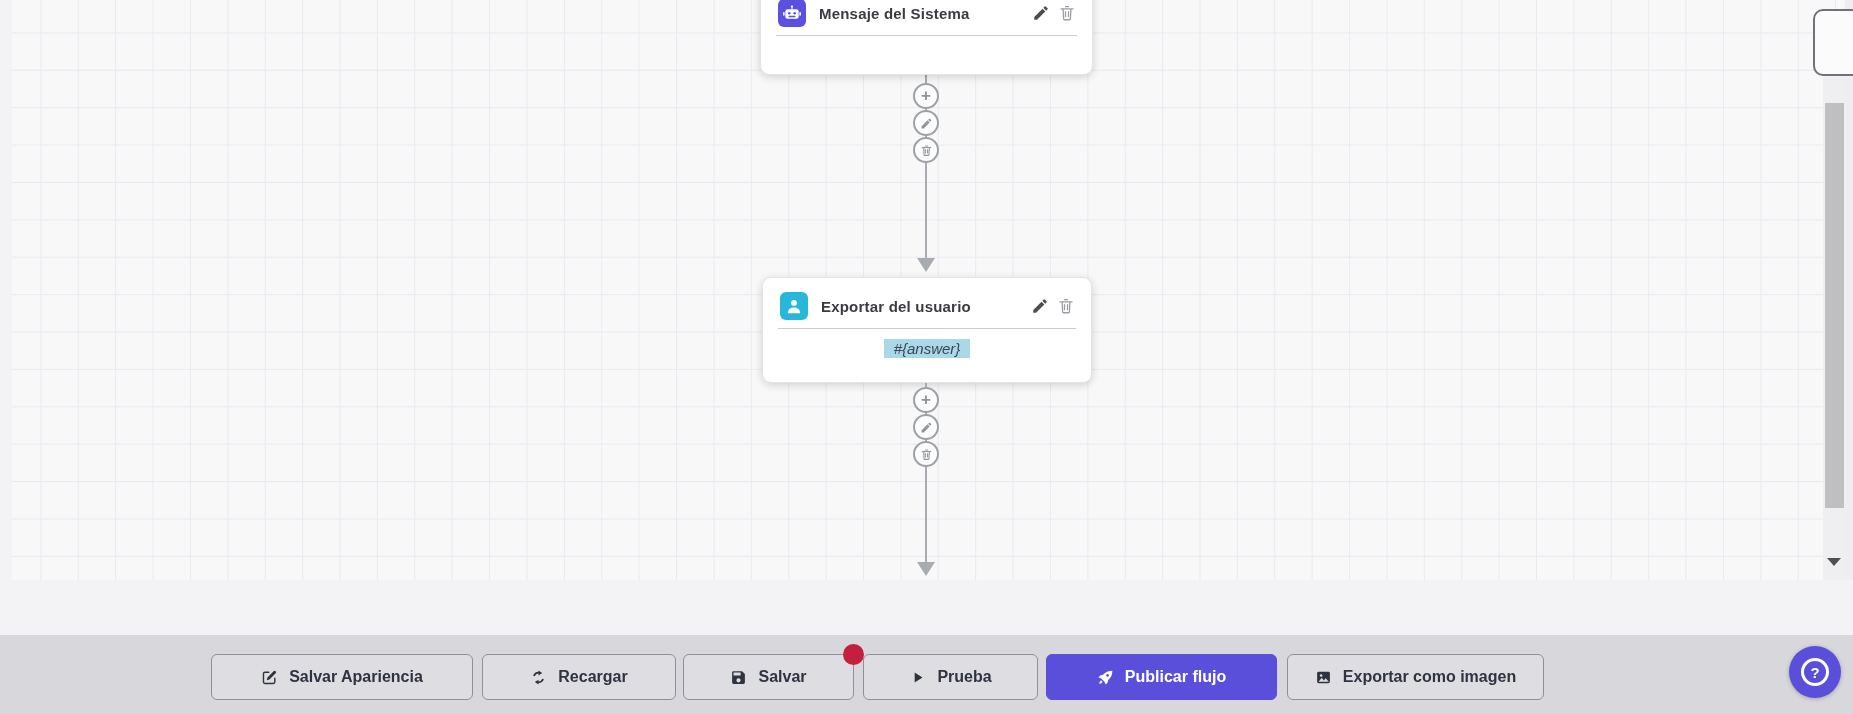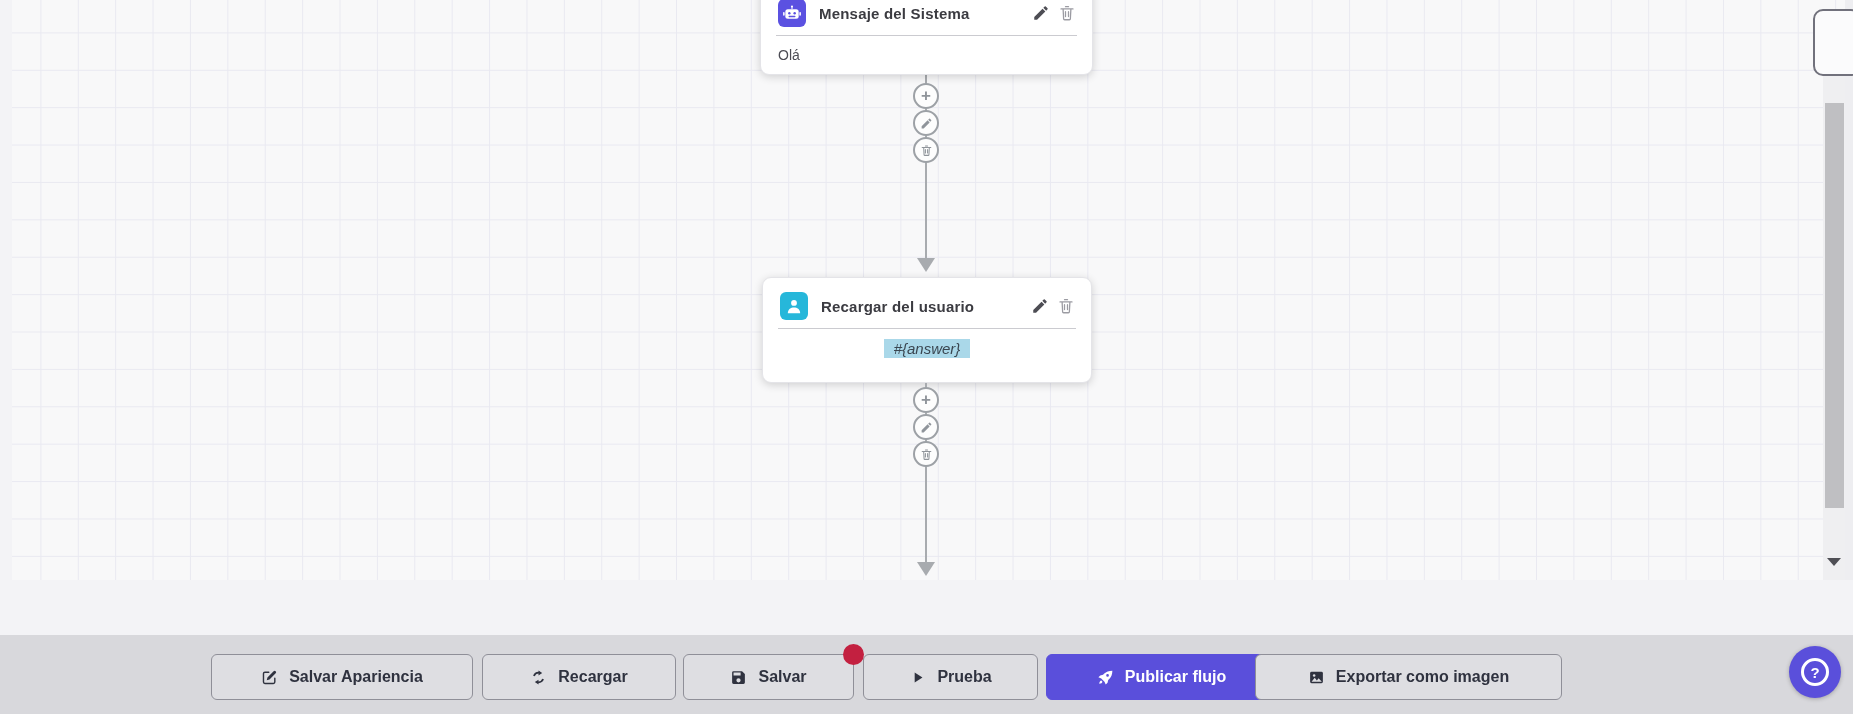--- a/index.html
+++ b/index.html
@@ -131,21 +131,20 @@
               </svg>
           </button>
           <button class="icon-btn icon-btn--trash">
             <svg viewBox="0 0 24 24" fill="none" stroke="currentColor" stroke-width="1.7" stroke-linecap="round">
               <path d="M4 6.5h16M10 3.5h4M6.8 6.5l.7 13.2a1.3 1.3 0 0 0 1.3 1.3h6.4a1.3 1.3 0 0 0 1.3-1.3l.7-13.2M10 10.2v6.6M14 10.2v6.6"></path>
             </svg>
           </button>
         </div>
       </div>
       <div class="node-divider"></div>
-      <div class="node-body">Olá</div>
     </div>
 
     <button class="conn-btn" style="left:901px; top:83px;">
       <span>+</span>
     </button>
     <button class="conn-btn" style="left:901px; top:110px;">
       <svg viewBox="0 0 24 24" fill="currentColor">
           <path d="M3 17.25V21h3.75L17.8 9.94l-3.75-3.75L3 17.25zM20.7 7.04c.39-.39.39-1.02 0-1.41l-2.34-2.34a.996.996 0 0 0-1.41 0l-1.83 1.83 3.75 3.75 1.83-1.83z"></path>
         </svg>
     </button>
@@ -156,21 +155,21 @@
     </button>
 
     <div class="node" style="left:750px; top:277px; width:330px; height:106px;">
       <div class="node-header">
         <div class="node-icon node-icon--user">
           <svg viewBox="0 0 24 24" fill="#fff">
             <circle cx="12" cy="8.3" r="3.5"></circle>
             <path d="M4.6 20.2c.4-4.1 3.5-6.3 7.4-6.3s7 2.2 7.4 6.3v.6H4.6z"></path>
           </svg>
         </div>
-        <div class="node-title">Recargar del usuario</div>
+        <div class="node-title">Exportar del usuario</div>
         <div class="node-actions">
           <button class="icon-btn icon-btn--edit">
             <svg viewBox="0 0 24 24" fill="currentColor">
                 <path d="M3 17.25V21h3.75L17.8 9.94l-3.75-3.75L3 17.25zM20.7 7.04c.39-.39.39-1.02 0-1.41l-2.34-2.34a.996.996 0 0 0-1.41 0l-1.83 1.83 3.75 3.75 1.83-1.83z"></path>
               </svg>
           </button>
           <button class="icon-btn icon-btn--trash">
             <svg viewBox="0 0 24 24" fill="none" stroke="currentColor" stroke-width="1.7" stroke-linecap="round">
               <path d="M4 6.5h16M10 3.5h4M6.8 6.5l.7 13.2a1.3 1.3 0 0 0 1.3 1.3h6.4a1.3 1.3 0 0 0 1.3-1.3l.7-13.2M10 10.2v6.6M14 10.2v6.6"></path>
             </svg>
@@ -242,21 +241,21 @@
     </button>
 
     <button class="btn btn--primary" style="left:1046px; width:231px;">
       <svg viewBox="0 0 24 24" fill="currentColor">
         <path d="M21.7 2.3c-4.9.1-8.8 1.5-11.4 4.1L8.5 8.2l-3.9.9L2 11.7l4 1.7 4.6 4.6 1.7 4 2.6-2.6.9-3.9 1.8-1.8c2.6-2.6 4-6.5 4.1-11.4zM14.9 10.9a1.9 1.9 0 1 1 0-3.8 1.9 1.9 0 0 1 0 3.8z"></path>
         <path d="M6.1 16.3c-1.5.3-2.7 1.9-3 4.6 2.7-.3 4.3-1.5 4.6-3l-1.6-1.6z"></path>
       </svg>
       <span>Publicar flujo</span>
     </button>
 
-    <button class="btn" style="left:1255px; width:307px;text-align:center;">
+    <button class="btn" style="left:1287px; width:257px;text-align:center;">
       <svg viewBox="0 0 24 24">
         <rect x="3" y="4" width="18" height="16" rx="2" fill="currentColor"></rect>
         <circle cx="8.7" cy="9.3" r="1.8" fill="#dedee2"></circle>
         <path d="M5 18l4.5-5.5 3 3.6 2.5-2.9L19.5 18H5z" fill="#dedee2"></path>
       </svg>
       <span>Exportar como imagen</span>
     </button>
 
     <div class="badge-dot"></div>
 

